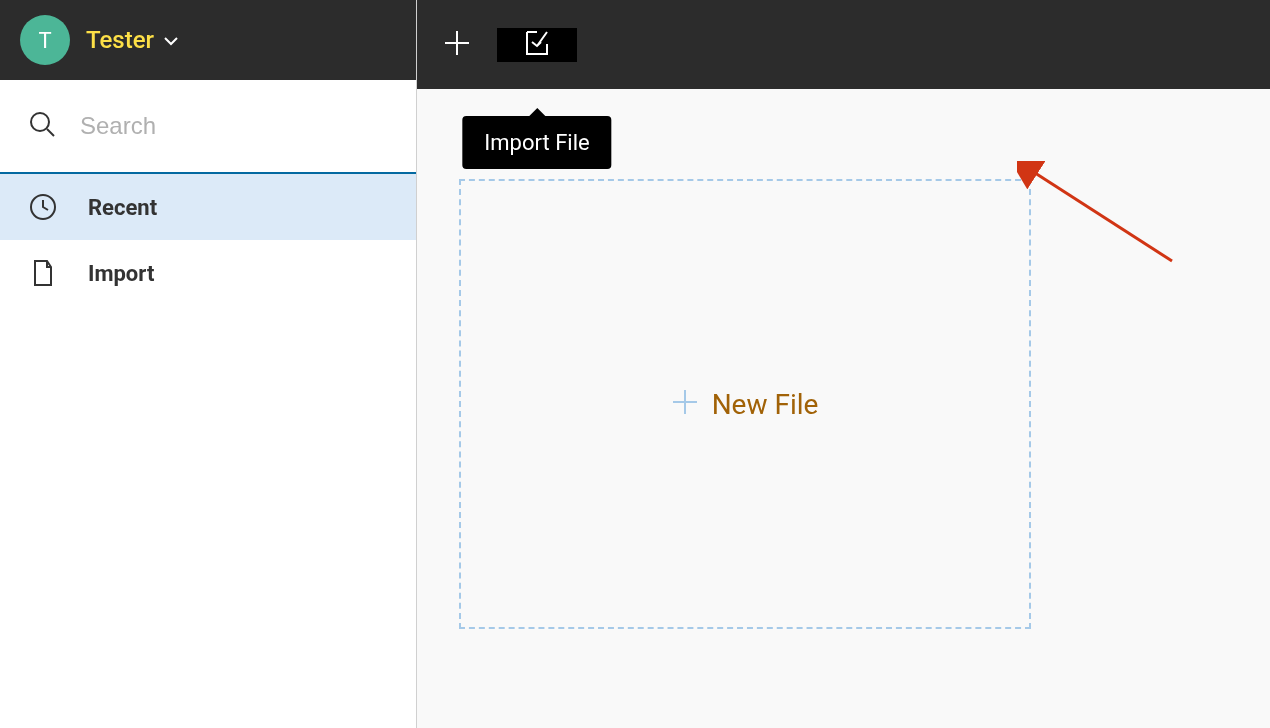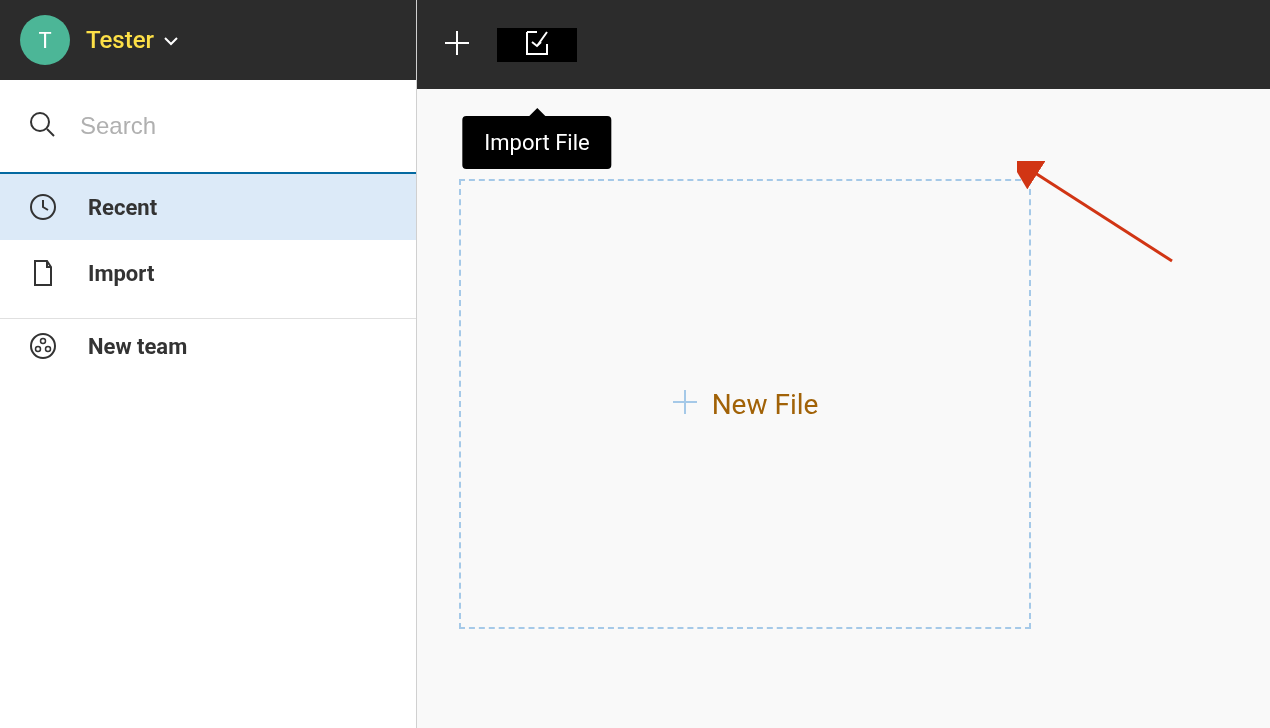--- a/index.html
+++ b/index.html
@@ -85,31 +85,20 @@
       <div class="nav-item">
         <span class="nav-icon">
           <svg width="28" height="28" viewBox="0 0 28 28">
               <path d="M6 2 L18 2 L22 8 L22 26 L6 26 Z" stroke="#333" stroke-width="2" fill="none"></path>
               <path d="M18 2 L18 8 L22 8" stroke="#333" stroke-width="2" fill="none"></path>
             </svg>
         </span>
         <span>Import</span>
       </div>
 
-      <div class="nav-item section-divider">
-        <span class="nav-icon">
-          <svg width="28" height="28" viewBox="0 0 28 28">
-              <circle cx="14" cy="14" r="12" stroke="#333" stroke-width="2" fill="none"></circle>
-              <circle cx="14" cy="9" r="2.5" stroke="#333" stroke-width="1.5" fill="none"></circle>
-              <circle cx="9" cy="17" r="2.5" stroke="#333" stroke-width="1.5" fill="none"></circle>
-              <circle cx="19" cy="17" r="2.5" stroke="#333" stroke-width="1.5" fill="none"></circle>
-            </svg>
-        </span>
-        <span>New team</span>
-      </div>
     </div>
   </div>
 
   <div class="main">
     <div class="topbar">
       <div class="topbar-btn">
         <span>
           <svg width="28" height="28" viewBox="0 0 28 28">
               <line x1="14" y1="2" x2="14" y2="26" stroke="#fff" stroke-width="2"></line>
               <line x1="2" y1="14" x2="26" y2="14" stroke="#fff" stroke-width="2"></line>

